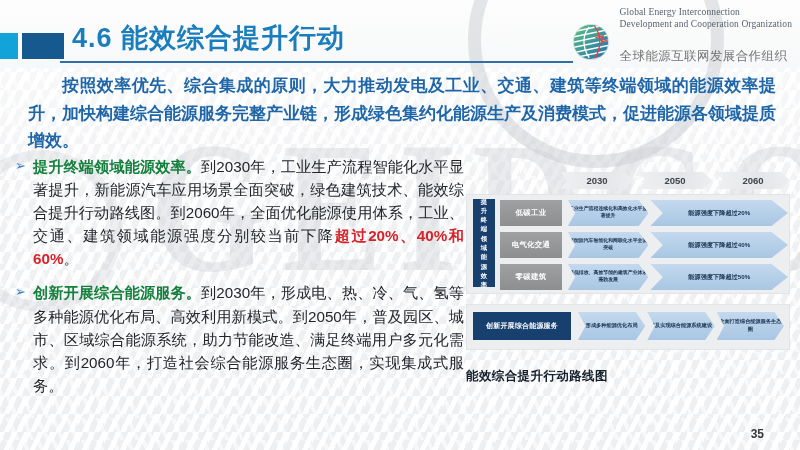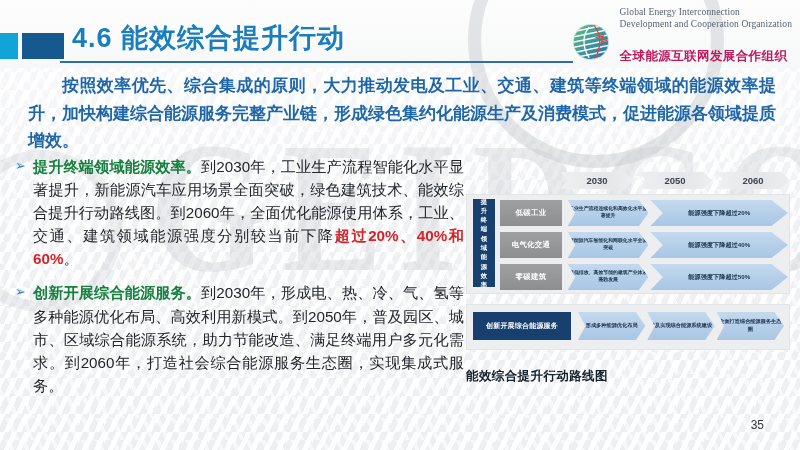--- a/index.html
+++ b/index.html
@@ -121,22 +121,22 @@
   .logo-texts { line-height: 1.25; }
   .logo-en {
     font-family: "Liberation Serif", "DejaVu Serif", serif;
     font-size: 9.5px;
     color: #5a6470;
     white-space: nowrap;
     letter-spacing: .1px;
   }
   .logo-cn {
     font-size: 12.5px;
-    font-weight: bold;
-    color: #be185d;
+    font-weight: normal;
+    color: #737373;
     white-space: nowrap;
     letter-spacing: .4px;
     margin-top: 18px;
   }
 
   
   .lead {
     position: absolute;
     left: 28px; top: 72px;
     width: 748px;
@@ -317,23 +317,24 @@
     left: 466px; top: 368px;
     width: 322px;
     text-align: left;
     font-size: 12.5px;
     font-weight: bold;
     color: #14202c;
     letter-spacing: .4px;
   }
   .page-num {
     position: absolute;
-    right: 36px; bottom: 18px;
+    right: 36px; bottom: 9px;
     font-size: 12px;
     color: #35393d;
+    font-weight: bold;
   }
 </style>
 </head>
 <body>
 
 <div id="slide">
 
   <div class="bg-texture"></div>
   <div class="bg-soft-top"></div>
   <div class="wm-ring"></div>

